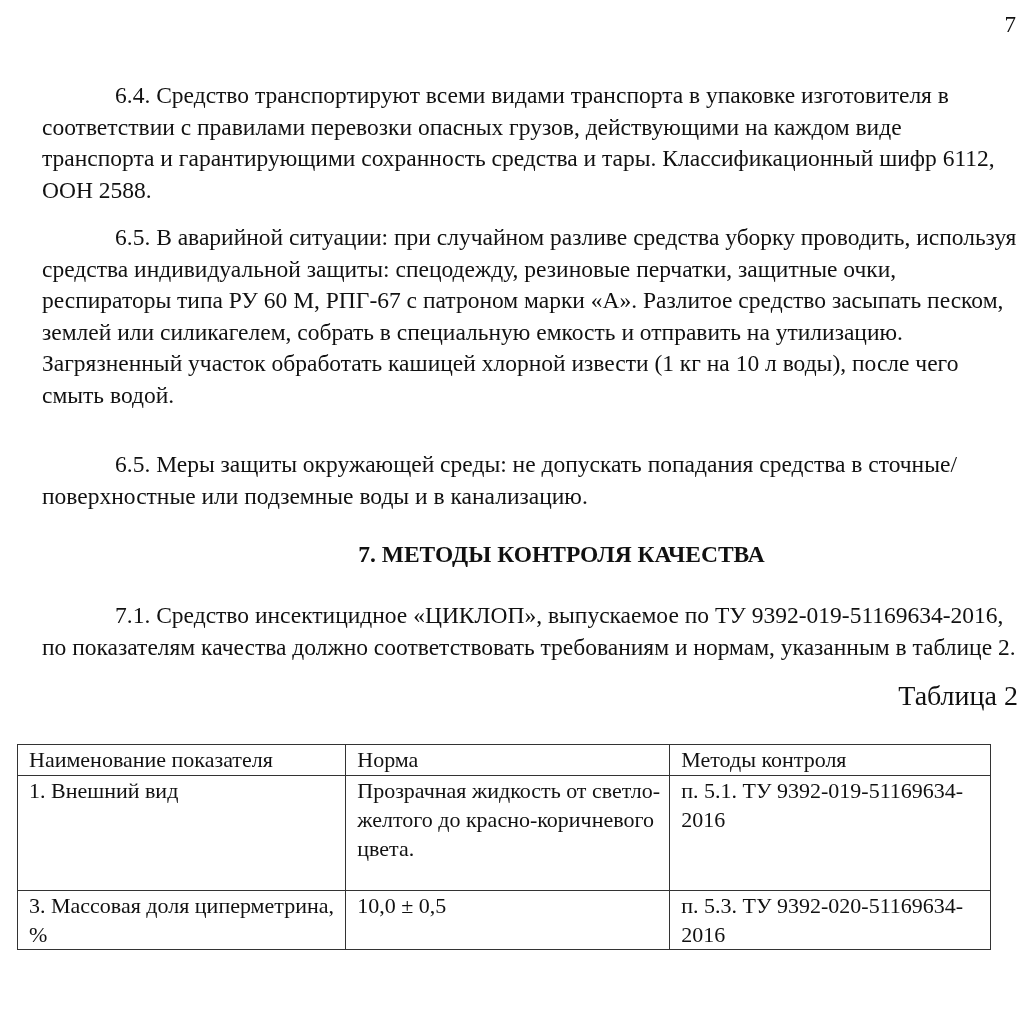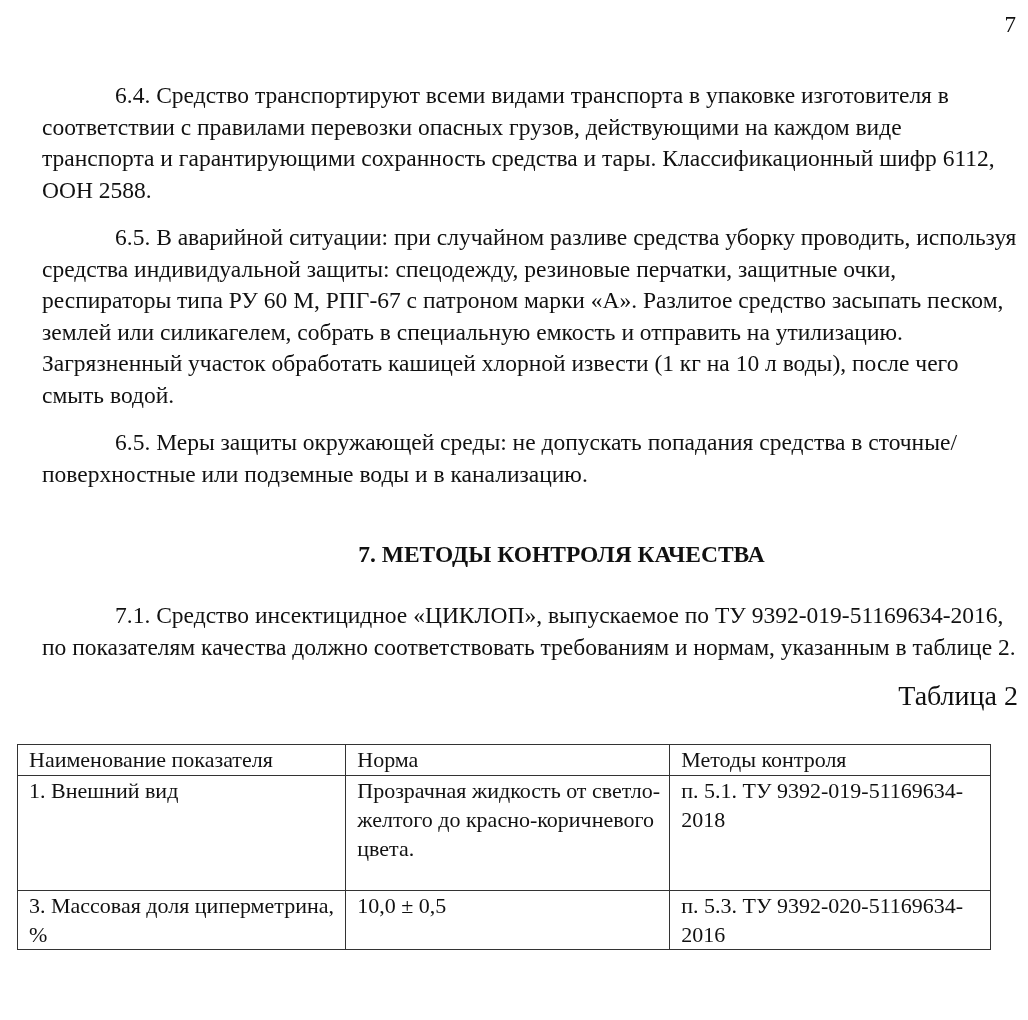--- a/index.html
+++ b/index.html
@@ -77,21 +77,21 @@
 </style>
 </head>
 <body>
 
 <div class="page-number">7</div>
 
 <p class="para" style="top:68px;"><span class="indent"></span><span>6.4. Средство транспортируют всеми видами транспорта в упаковке изготовителя в соответствии с правилами перевозки опасных грузов, действующими на каждом виде транспорта и гарантирующими сохранность средства и тары. Классификационный шифр 6112, ООН 2588.</span></p>
 
 <p class="para" style="top:210px;"><span class="indent"></span><span>6.5. В аварийной ситуации: при случайном разливе средства уборку проводить, используя средства индивидуальной защиты: спецодежду, резиновые перчатки, защитные очки, респираторы типа РУ 60 М, РПГ-67 с патроном марки «А». Разлитое средство засыпать песком, землей или силикагелем, собрать в специальную емкость и отправить на утилизацию. Загрязненный участок обработать кашицей хлорной извести (1 кг на 10 л воды), после чего смыть водой.</span></p>
 
-<p class="para" style="top:415px;"><span class="indent"></span><span>6.5. Меры защиты окружающей среды: не допускать попадания средства в сточные/поверхностные или подземные воды и в канализацию.</span></p>
+<p class="para" style="top:437px;"><span class="indent"></span><span>6.5. Меры защиты окружающей среды: не допускать попадания средства в сточные/поверхностные или подземные воды и в канализацию.</span></p>
 
 <h2 class="heading">7. МЕТОДЫ КОНТРОЛЯ КАЧЕСТВА</h2>
 
 <p class="para" style="top:588px;"><span class="indent"></span><span>7.1. Средство инсектицидное «ЦИКЛОП», выпускаемое по ТУ 9392-019-51169634-2016, по показателям качества должно соответствовать требованиям и нормам, указанным в таблице 2.</span></p>
 
 <div class="table-caption">Таблица 2</div>
 
 <table class="spec">
   <colgroup>
       <col class="c1">
@@ -102,21 +102,21 @@
     <tr>
       <th>Наименование показателя</th>
       <th>Норма</th>
       <th>Методы контроля</th>
     </tr>
   </thead>
   <tbody>
     <tr class="row-1">
       <td>1. Внешний вид</td>
       <td>Прозрачная жидкость от светло-желтого до красно-коричневого цвета.</td>
-      <td>п. 5.1. ТУ 9392-019-51169634-2018</td>
+      <td>п. 5.1. ТУ 9392-019-51169634-2016</td>
     </tr>
     <tr class="row-3">
       <td>3. Массовая доля циперметрина, %</td>
       <td>10,0 ± 0,5</td>
       <td>п. 5.3. ТУ 9392-020-51169634-2016</td>
     </tr>
   </tbody>
 </table>
 
 </body></html>

